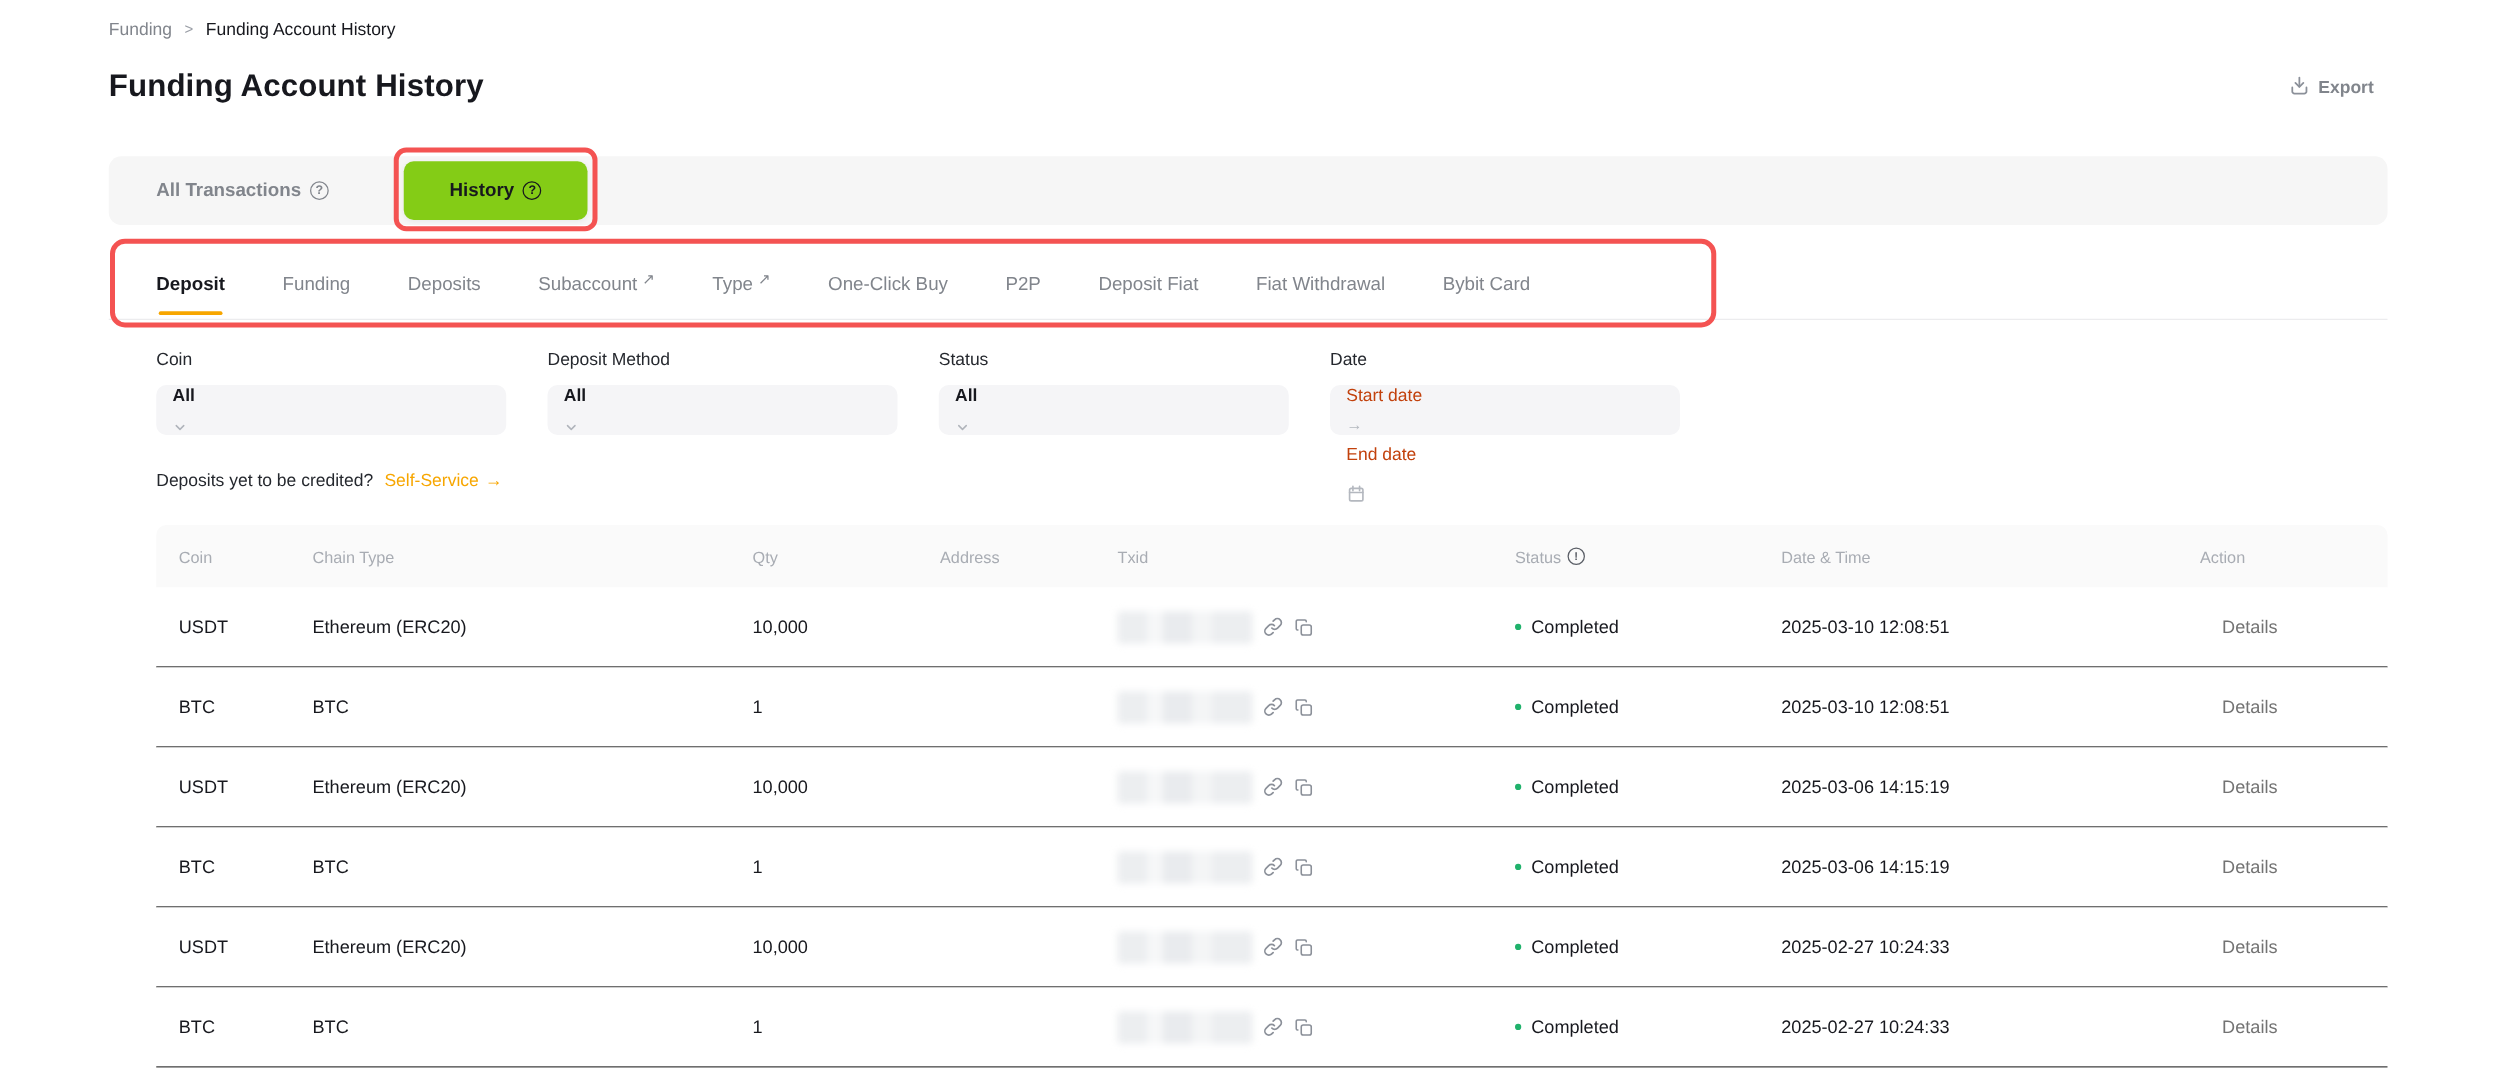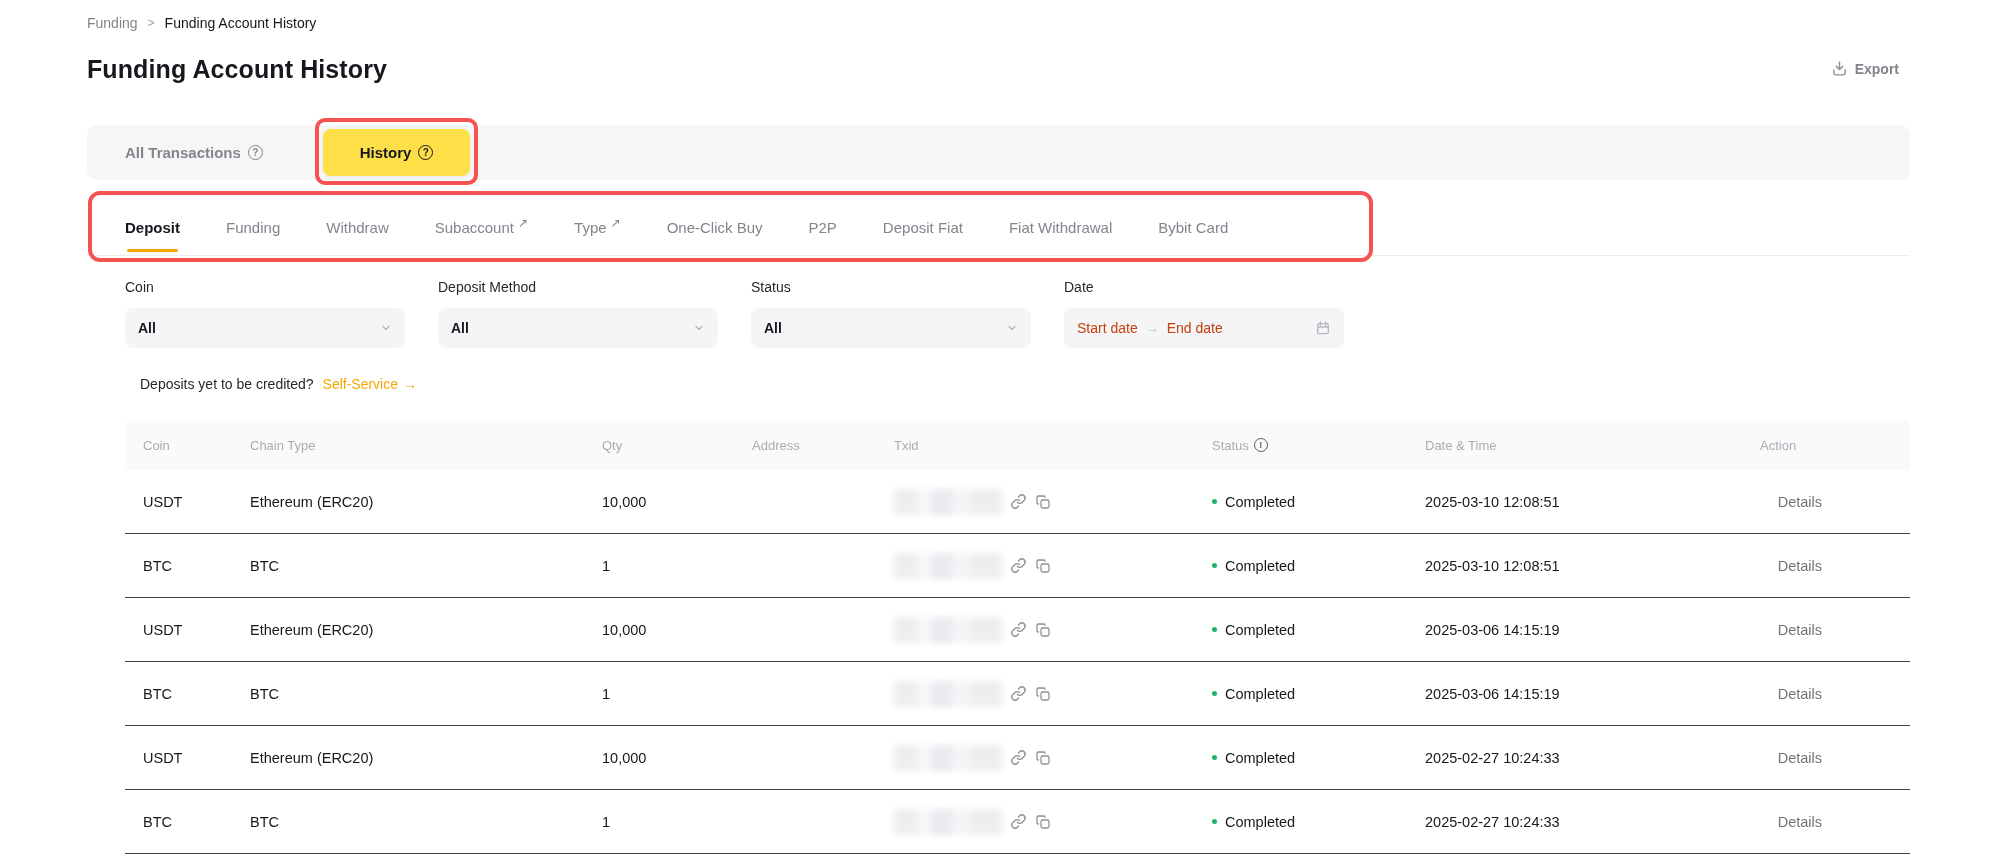--- a/index.html
+++ b/index.html
@@ -24,21 +24,21 @@
   
   .page-title { position:absolute; left:47px; top:55px; font-size:25px; font-weight:700; letter-spacing:.1px; }
   .export-btn { position:absolute; right:131px; top:60px; display:flex; align-items:center; gap:7px;
     color:#81858c; font-size:14px; font-weight:600; cursor:pointer; }
   .export-btn svg { display:block; }
 
   
   .tabbar { position:absolute; left:47px; top:125px; width:1823px; height:55px; background:#f6f6f6; border-radius:10px; }
   .tab-all { position:absolute; left:38px; top:0; height:55px; display:flex; align-items:center; gap:7px;
     color:#81858c; font-size:15px; font-weight:600; cursor:pointer; }
-  .tab-history { position:absolute; left:236px; top:4px; width:147px; height:47px; background:#fde047;
+  .tab-history { position:absolute; left:236px; top:4px; width:147px; height:47px; background:#84cc16;
     border-radius:8px; box-shadow:0 1px 4px rgba(0,0,0,.05); display:flex; align-items:center; justify-content:center;
     gap:7px; color:#17181e; font-size:15px; font-weight:700; cursor:pointer; }
   .qicon { width:15px; height:15px; border:1.3px solid currentColor; border-radius:50%;
     display:inline-flex; align-items:center; justify-content:center; font-size:10px; font-weight:600; line-height:1; }
 
   
   .anno { position:absolute; border:4px solid #f45352; pointer-events:none; background:transparent; }
   .anno-history { left:275px; top:118px; width:163px; height:67px; border-radius:10px; }
   .anno-subtabs { left:48px; top:191px; width:1285px; height:71px; border-radius:12px; }
 
@@ -50,31 +50,31 @@
   .subtab.active { color:#17181e; font-weight:700; }
   .subtab.active::after { content:""; position:absolute; left:2px; right:2px; bottom:0; height:3px;
     background:#f7a600; border-radius:2px; }
   .subtabs-divider { position:absolute; left:47px; top:255px; width:1823px; height:1px; background:#ececee; }
 
   
   .filters { position:absolute; left:85px; top:278px; display:flex; gap:33px; }
   .filter-group { width:280px; }
   .filter-group .flabel { font-size:14px; color:#25282e; line-height:18px; }
   .fcontrol { margin-top:12px; height:40px; background:#f5f5f7; border-radius:8px; padding:0 13px;
-    display:flex; align-items:center; font-size:14px; cursor:pointer; }
+    display:flex; font-size:14px; cursor:pointer;flex-direction:column; }
   .fcontrol .fvalue { flex:1; color:#17181e; font-weight:600; }
   .fcontrol svg { display:block; }
   .date-control { gap:8px; }
   .date-control .ph { color:#c2410c; }
   .date-control .ph-start { flex:0 0 auto; }
   .date-control .range-arrow { color:#b4b8bf; font-size:13px; }
   .date-control .spacer { flex:1; }
 
   
-  .notice { position:absolute; left:100px; top:376px; display:flex; align-items:center; gap:9px; font-size:14px; }
+  .notice { position:absolute; left:85px; top:376px; display:flex; align-items:center; gap:9px; font-size:14px; }
   .notice .q { color:#25282e; font-weight:500; }
   .notice .link { color:#f7a600; font-weight:500; cursor:pointer; display:flex; align-items:center; gap:5px; }
 
   
   .table { position:absolute; left:85px; top:420px; width:1785px; }
   .thead, .trow { display:grid; grid-template-columns:125px 352px 150px 142px 318px 213px 335px 1fr; align-items:center; }
   .thead { height:50px; background:#fafafa; border-radius:8px 8px 0 0; color:#a8acb3; font-size:13px; }
   .thead > div, .trow > div { padding-left:0; }
   .thead > div:first-child, .trow > div:first-child { padding-left:18px; }
   .th-cell { display:flex; align-items:center; gap:5px; }
@@ -131,21 +131,21 @@
         <span>Deposit</span>
 
       </div>
 
       <div class="subtab">
         <span>Funding</span>
 
       </div>
 
       <div class="subtab">
-        <span>Withdraw</span>
+        <span>Deposits</span>
 
       </div>
 
       <div class="subtab">
         <span>Subaccount</span>
         <span class="ext">↗</span>
       </div>
 
       <div class="subtab">
         <span>Type</span>

